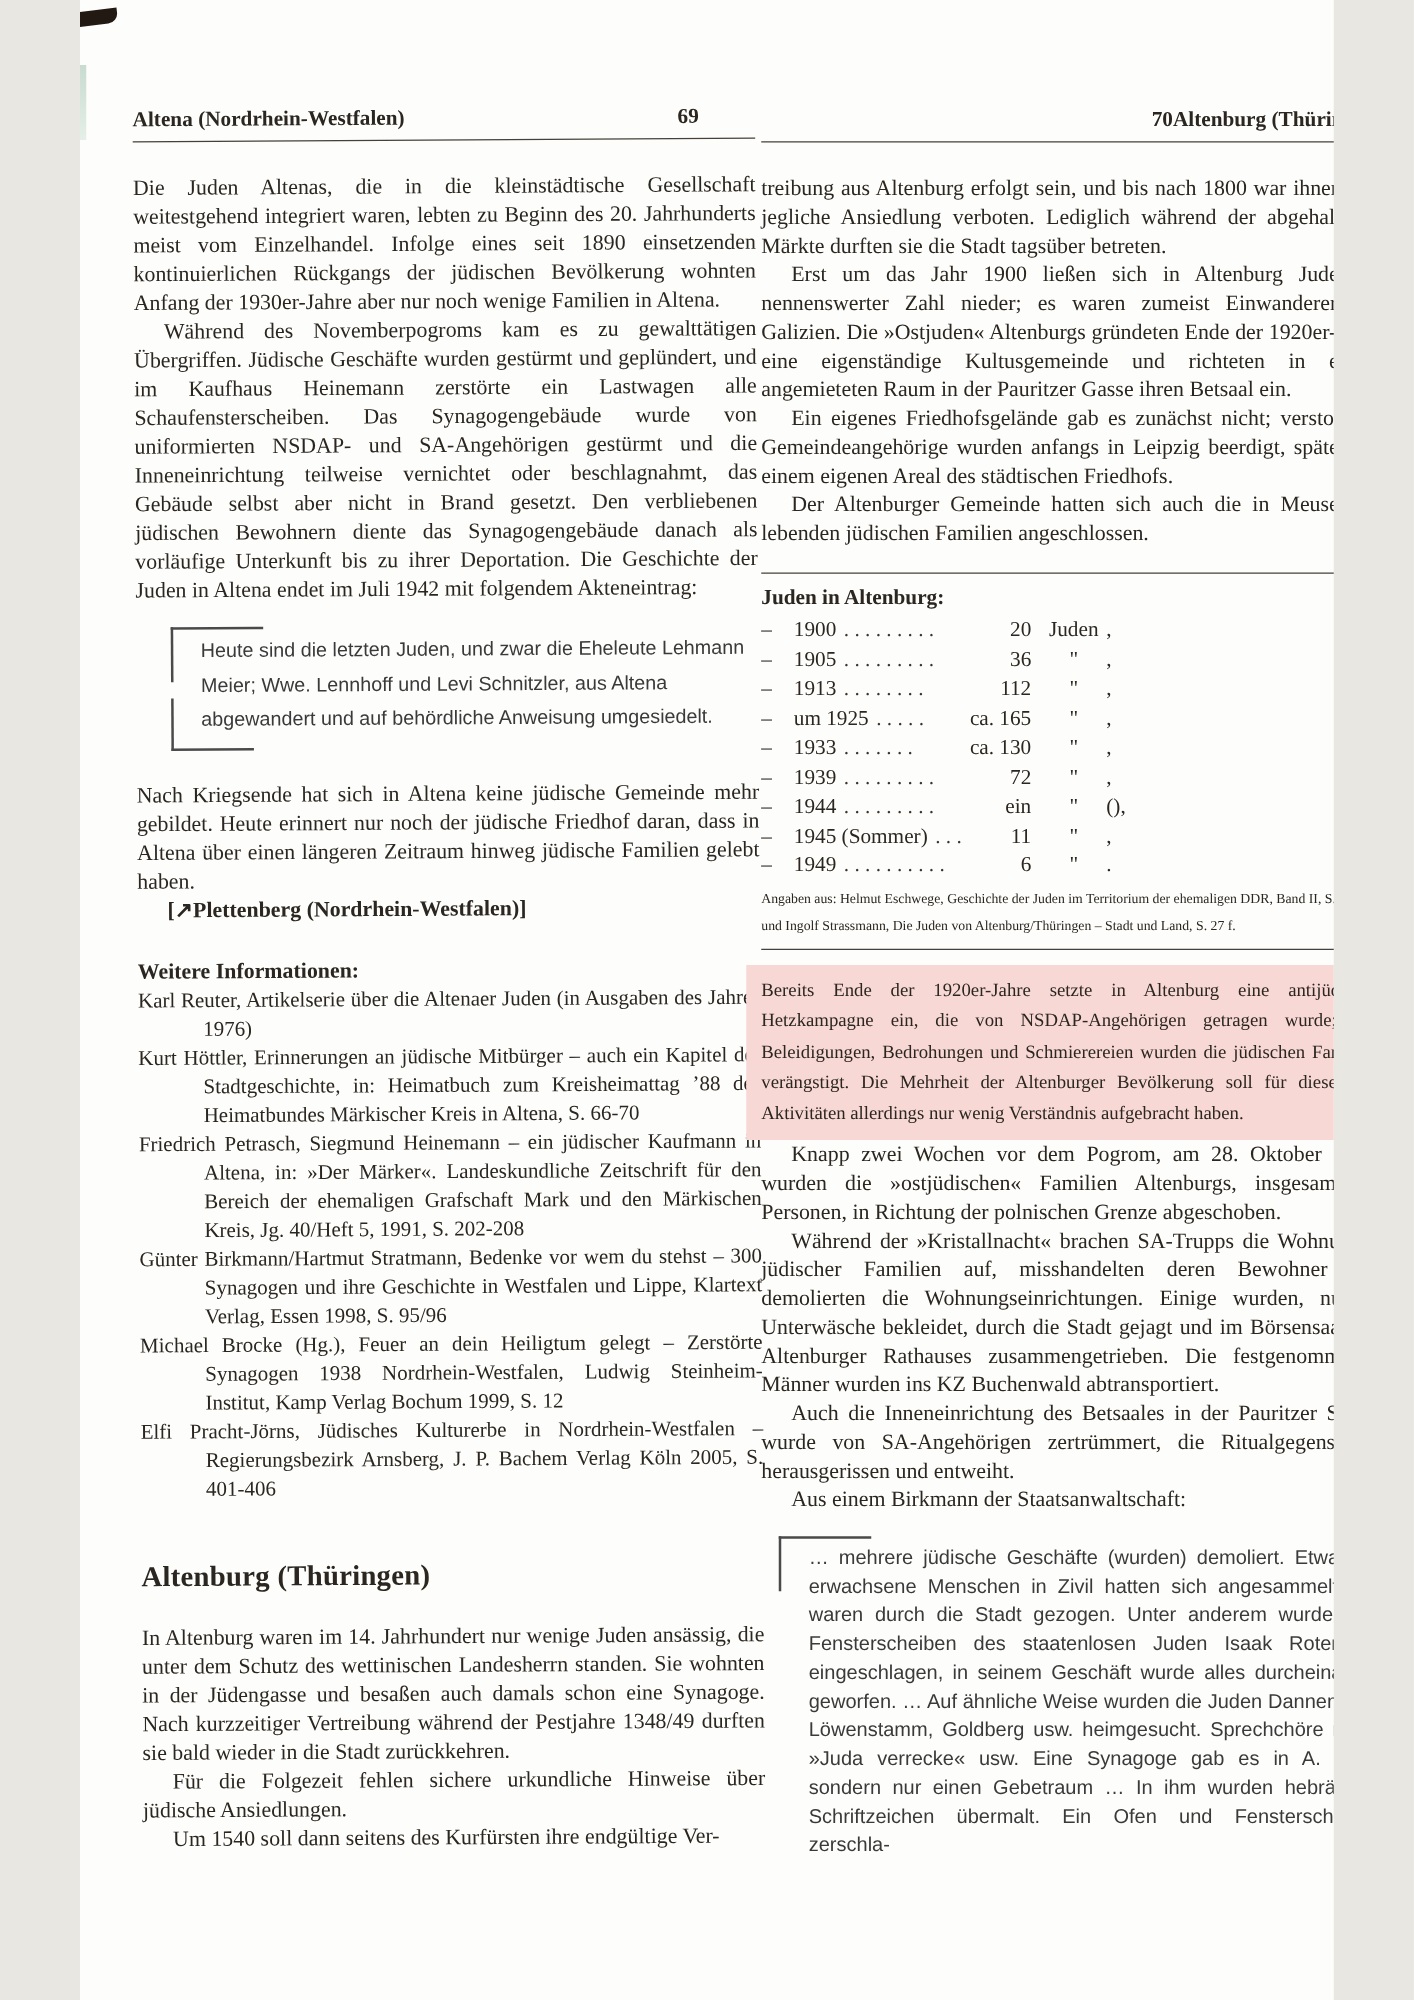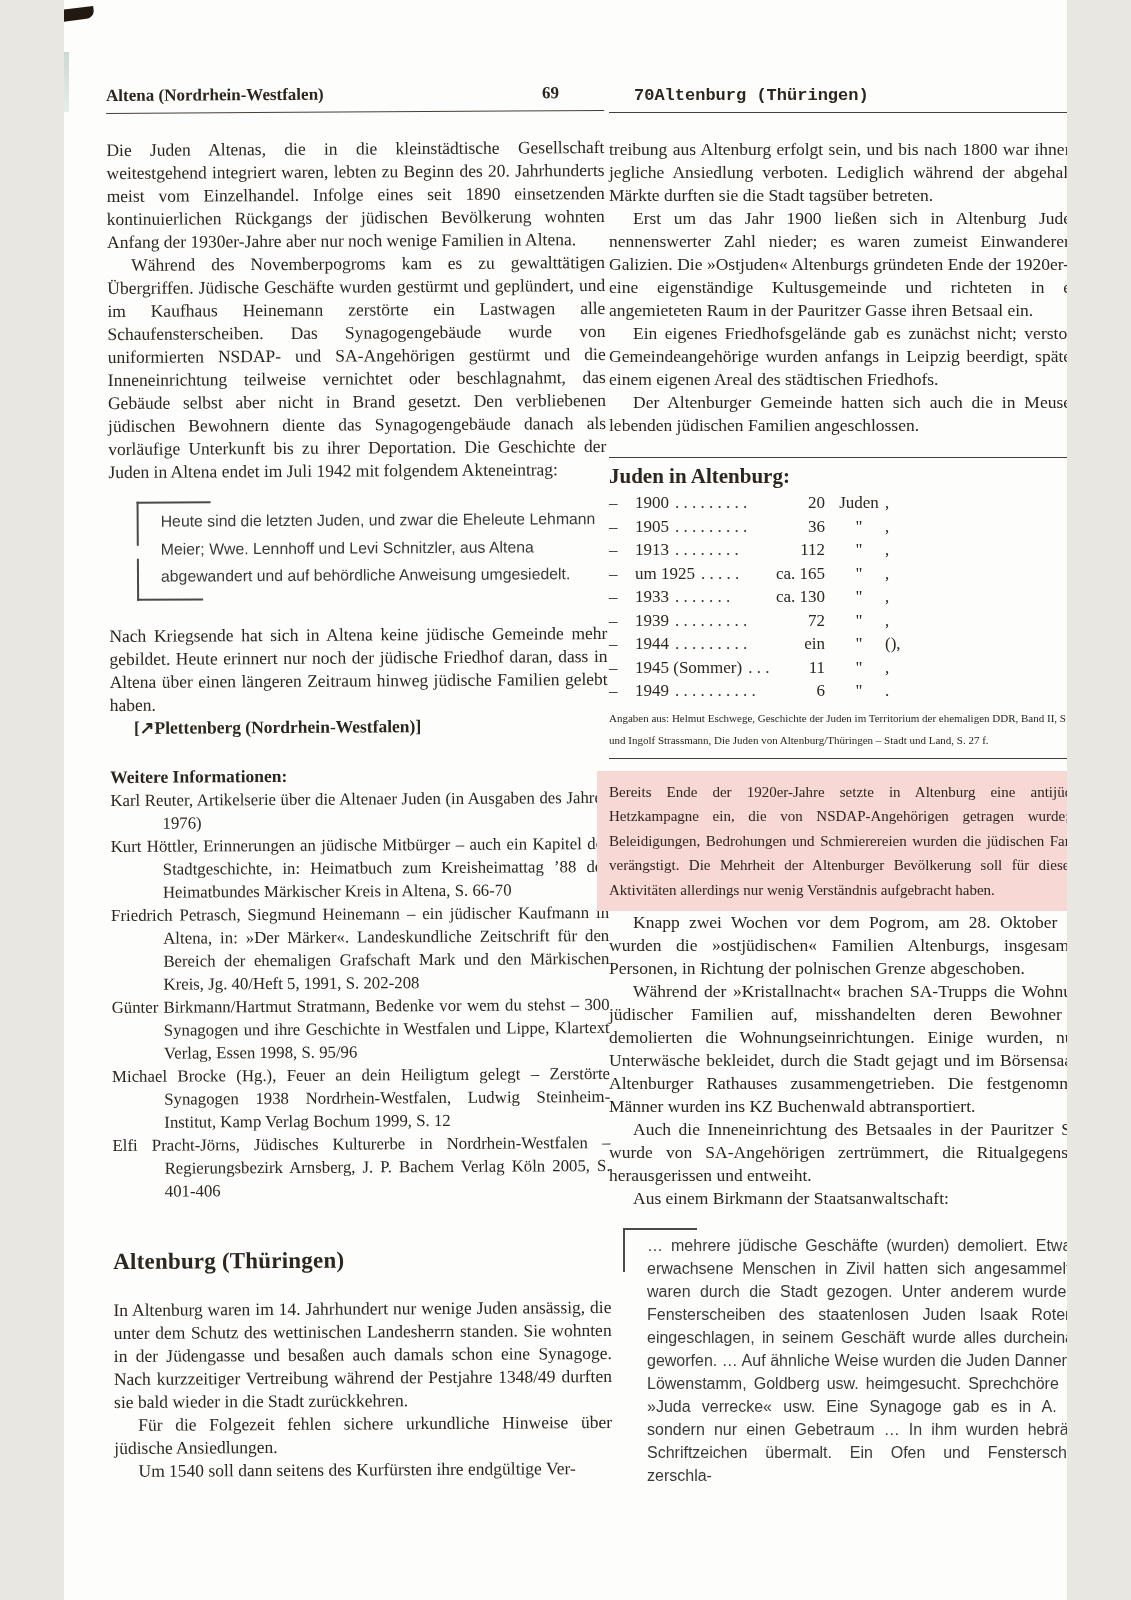--- a/index.html
+++ b/index.html
@@ -19,21 +19,21 @@
   .edge-dark-bottom{position:absolute;left:1124px;top:1476px;width:3px;height:112px;background:#38322c;}
   .edge-blob{position:absolute;left:1121px;top:1580px;width:8px;height:15px;background:#241f1a;}
 
   
   .col{position:absolute;top:86px;}
   .col-left{left:42px;width:498px;transform:rotate(-0.35deg);transform-origin:top left;}
   .col-right{left:545px;width:497px;}
 
   .running-head{display:flex;align-items:baseline;font-size:17px;font-weight:bold;}
   .col-left .running-head{justify-content:space-between;padding-right:45px;}
-  .col-right .running-head{justify-content:flex-start;padding-left:25px;font-family:Liberation Mono, monospace;}
+  .col-right .running-head{justify-content:flex-end;padding-left:25px;}
   .rh-rule{border-top:1.7px solid #46403a;margin-top:7px;}
 
   p{margin:0;}
   .body{font-size:17.5px;line-height:23px;text-align:justify;}
   .indent{text-indent:24px;}
   .mt-first{margin-top:25px;}
 
   
   .quote-block{position:relative;font-family:"Liberation Sans", sans-serif;color:#3a3a3a;}
   .lq{margin:24px 0 0 52px;font-size:15.8px;line-height:27.5px;text-align:left;}
@@ -46,21 +46,21 @@
 
   .post-quote{margin-top:34px;}
   .crossref{font-size:17.5px;line-height:23px;font-weight:bold;padding-left:24px;}
   .subhead{font-size:17.5px;font-weight:bold;margin-top:26px;line-height:23px;}
   .bib{font-size:16.8px;line-height:23px;text-align:justify;padding-left:52px;text-indent:-52px;}
   .section-heading{font-size:23px;font-weight:bold;margin:46px 0 24px 0;letter-spacing:.2px;}
 
   
   .stat-block{margin-top:20px;}
   .stat-rule{border-top:1.6px solid #46403a;}
-  .stat-title{font-size:21px;font-weight:bold;margin:7px 0 3px 0;line-height:23px;}
+  .stat-title{font-size:17px;font-weight:bold;margin:7px 0 3px 0;line-height:23px;}
   .stat-row{display:flex;font-size:17px;line-height:23.5px;}
   .stat-zone1{display:flex;width:216px;}
   .stat-dash{width:26px;}
   .stat-year{white-space:nowrap;}
   .stat-dots{flex:1;padding:0 6px;white-space:nowrap;overflow:hidden;color:#3a342e;}
   .stat-val{text-align:right;white-space:nowrap;}
   .stat-unit{width:52px;margin-left:8px;text-align:center;}
   .stat-punct{width:34px;text-align:left;}
   .stat-src{font-size:11px;line-height:22px;text-align:justify;}
   .stat-src-first{margin-top:4px;}

